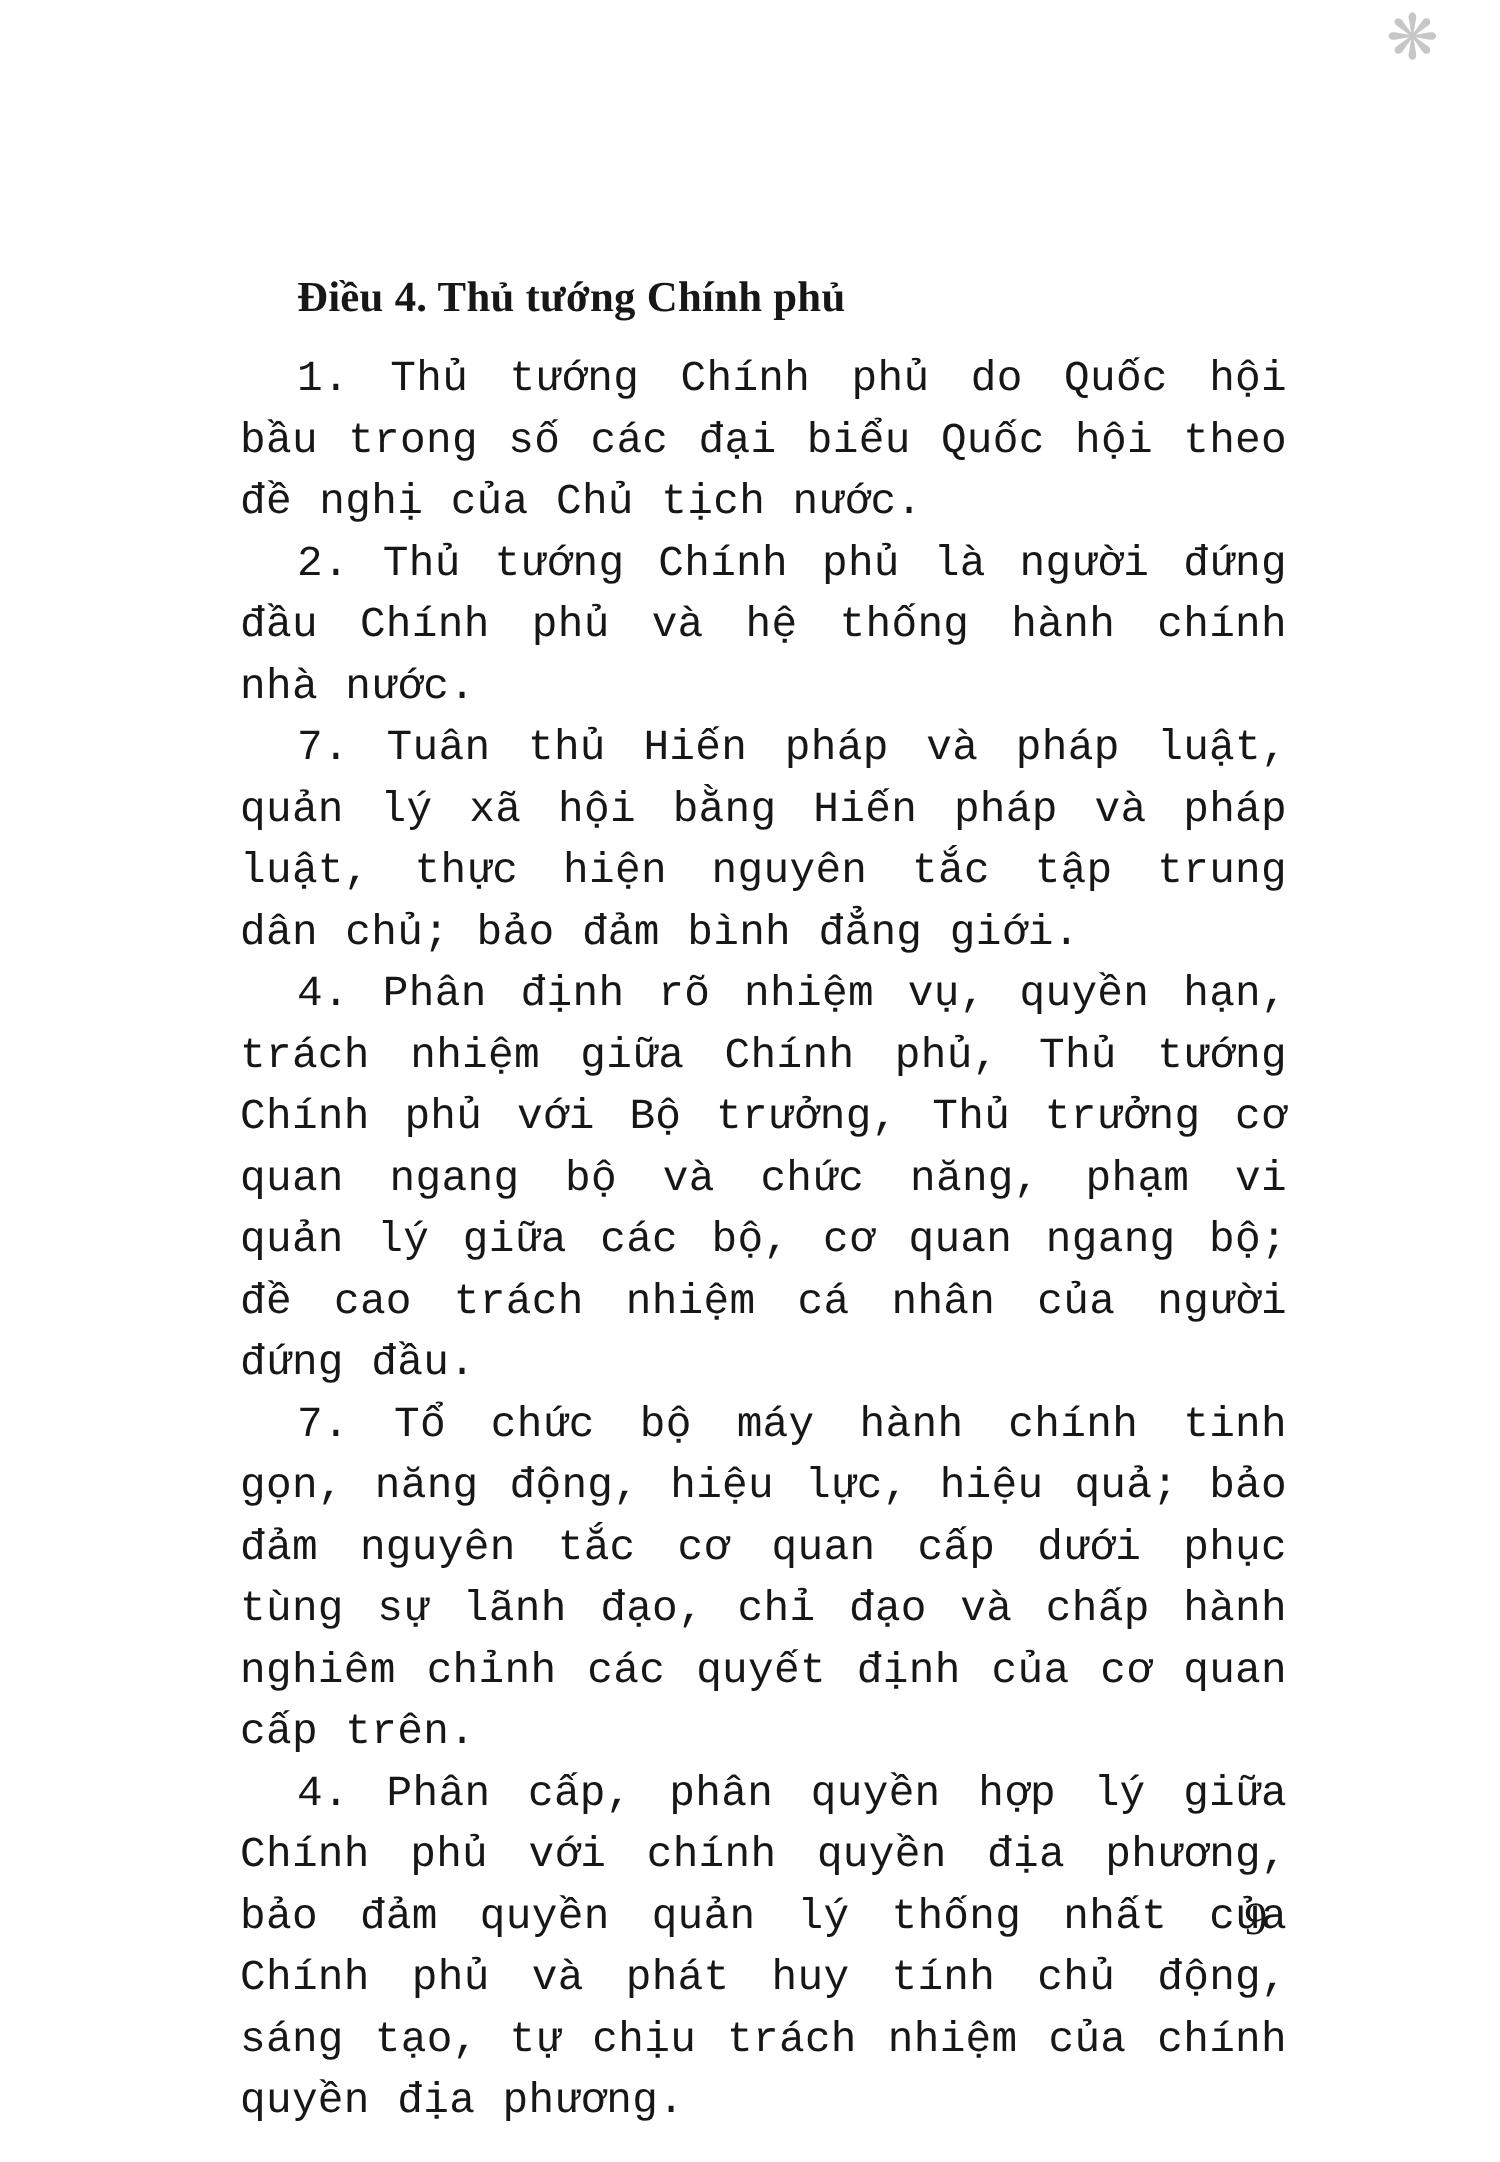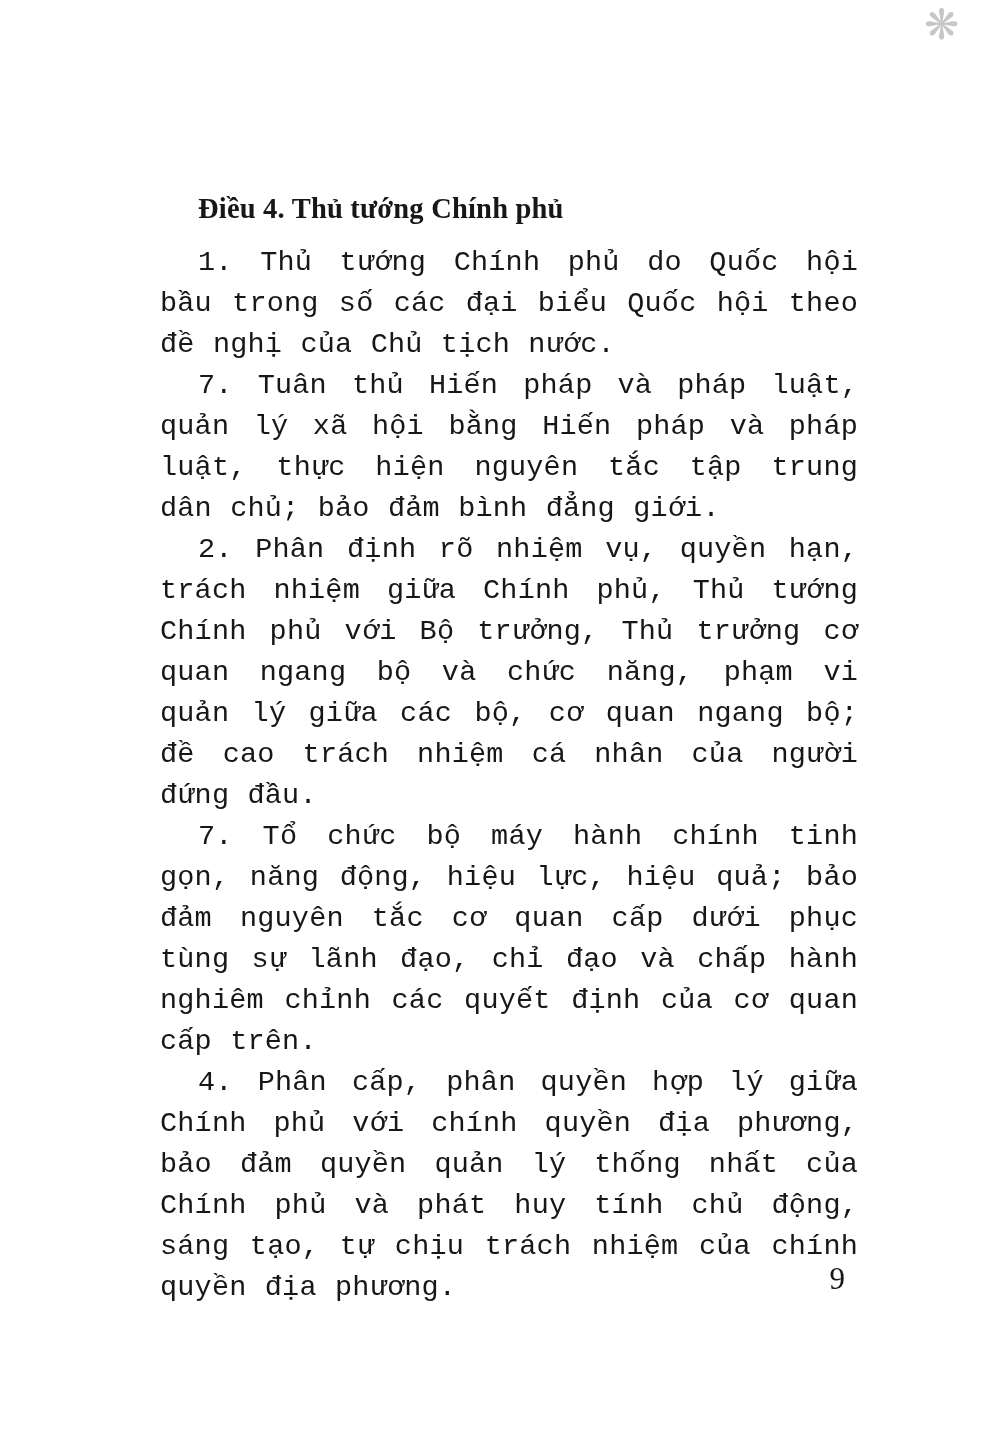--- a/index.html
+++ b/index.html
@@ -22,21 +22,21 @@
     left: 924px;
     font-family: "DejaVu Sans", sans-serif;
     font-size: 42px;
     line-height: 42px;
     color: #c7c7c7;
     user-select: none;
   }
   .text-block {
     position: absolute;
     left: 160px;
-    top: 188px;
+    top: 178px;
     width: 698px;
     font-size: 28.5px;
     line-height: 41px;
     text-align: justify;
     letter-spacing: 0.2px;
   }
   .text-block h2 {
     font-size: 28.5px;
     line-height: 41px;
     font-weight: bold;
@@ -71,25 +71,26 @@
 
 <div class="page">
 
   <span class="deco">❋</span>
 
   <main class="text-block">
 
     <section>
       <h2>Điều 4. Thủ tướng Chính phủ</h2>
       <p>1. Thủ tướng Chính phủ do Quốc hội bầu trong số các đại biểu Quốc hội theo đề nghị của Chủ tịch nước.</p>
+      <p>2. Thủ tướng Chính phủ là người đứng đầu Chính phủ và hệ thống hành chính nhà nước.</p>
     </section>
 
     <section>
       <p>7. Tuân thủ Hiến pháp và pháp luật, quản lý xã hội bằng Hiến pháp và pháp luật, thực hiện nguyên tắc tập trung dân chủ; bảo đảm bình đẳng giới.</p>
-      <p>2. Phân định rõ nhiệm vụ, quyền hạn, trách nhiệm giữa Chính phủ, Thủ tướng Chính phủ với Bộ trưởng, Thủ trưởng cơ quan ngang bộ và chức năng, phạm vi quản lý giữa các bộ, cơ quan ngang bộ; đề cao trách nhiệm cá nhân của người đứng đầu.</p>
+      <p>4. Phân định rõ nhiệm vụ, quyền hạn, trách nhiệm giữa Chính phủ, Thủ tướng Chính phủ với Bộ trưởng, Thủ trưởng cơ quan ngang bộ và chức năng, phạm vi quản lý giữa các bộ, cơ quan ngang bộ; đề cao trách nhiệm cá nhân của người đứng đầu.</p>
       <p>7. Tổ chức bộ máy hành chính tinh gọn, năng động, hiệu lực, hiệu quả; bảo đảm nguyên tắc cơ quan cấp dưới phục tùng sự lãnh đạo, chỉ đạo và chấp hành nghiêm chỉnh các quyết định của cơ quan cấp trên.</p>
       <p>4. Phân cấp, phân quyền hợp lý giữa Chính phủ với chính quyền địa phương, bảo đảm quyền quản lý thống nhất của Chính phủ và phát huy tính chủ động, sáng tạo, tự chịu trách nhiệm của chính quyền địa phương.</p>
     </section>
 
   </main>
 
   <div class="page-number">9</div>
 
 </div>
 

